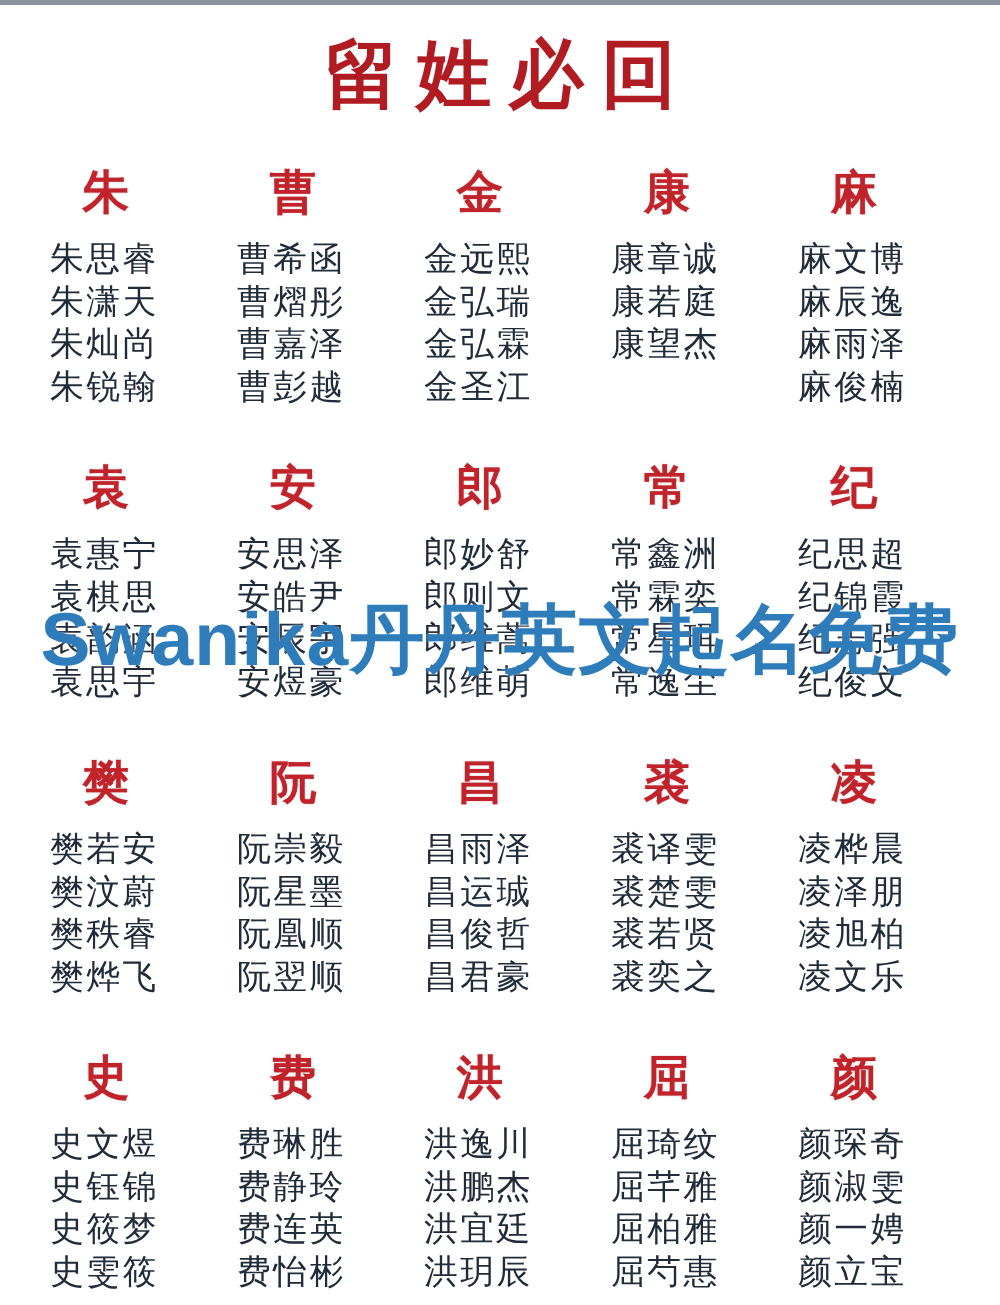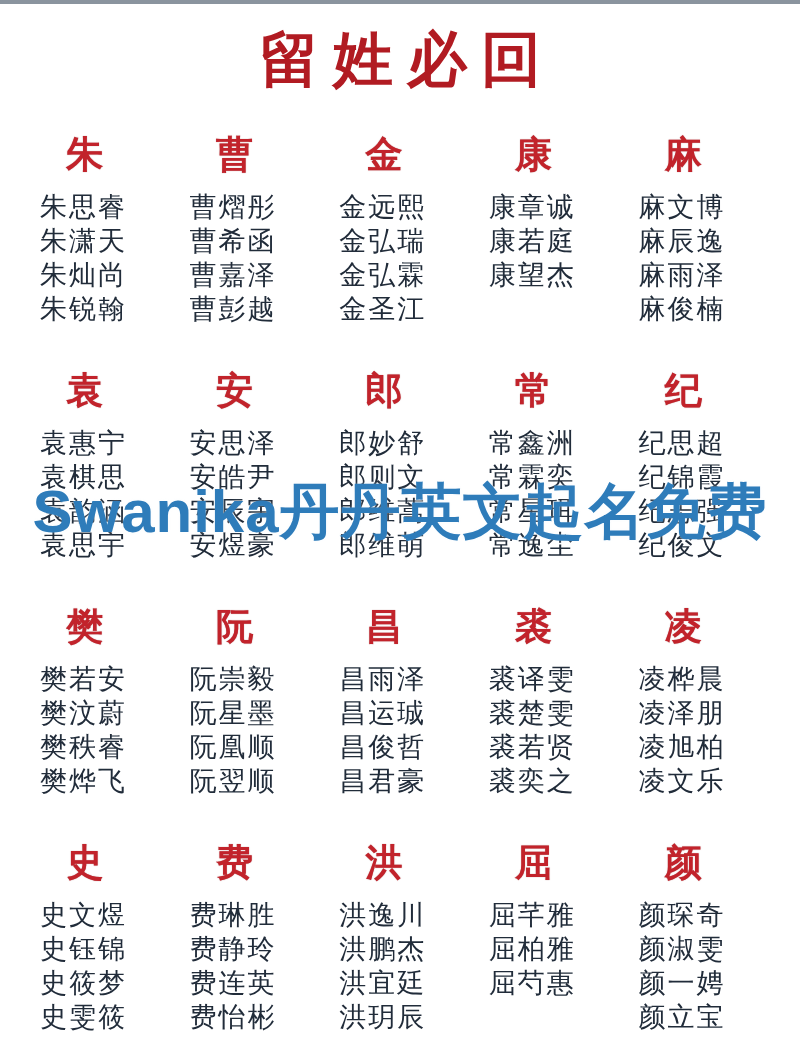--- a/index.html
+++ b/index.html
@@ -81,22 +81,22 @@
       <div class="group">
         <div class="column">
           <div class="surname">朱</div>
           <div class="name">朱思睿</div>
           <div class="name">朱潇天</div>
           <div class="name">朱灿尚</div>
           <div class="name">朱锐翰</div>
         </div>
         <div class="column">
           <div class="surname">曹</div>
+          <div class="name">曹希函</div>
           <div class="name">曹熠彤</div>
-          <div class="name">曹希函</div>
           <div class="name">曹嘉泽</div>
           <div class="name">曹彭越</div>
         </div>
         <div class="column">
           <div class="surname">金</div>
           <div class="name">金远熙</div>
           <div class="name">金弘瑞</div>
           <div class="name">金弘霖</div>
           <div class="name">金圣江</div>
         </div>
@@ -205,20 +205,21 @@
         </div>
         <div class="column">
           <div class="surname">洪</div>
           <div class="name">洪逸川</div>
           <div class="name">洪鹏杰</div>
           <div class="name">洪宜廷</div>
           <div class="name">洪玥辰</div>
         </div>
         <div class="column">
           <div class="surname">屈</div>
+          <div class="name">屈琦纹</div>
           <div class="name">屈芊雅</div>
           <div class="name">屈柏雅</div>
           <div class="name">屈芍惠</div>
         </div>
         <div class="column">
           <div class="surname">颜</div>
           <div class="name">颜琛奇</div>
           <div class="name">颜淑雯</div>
           <div class="name">颜一娉</div>
           <div class="name">颜立宝</div>

